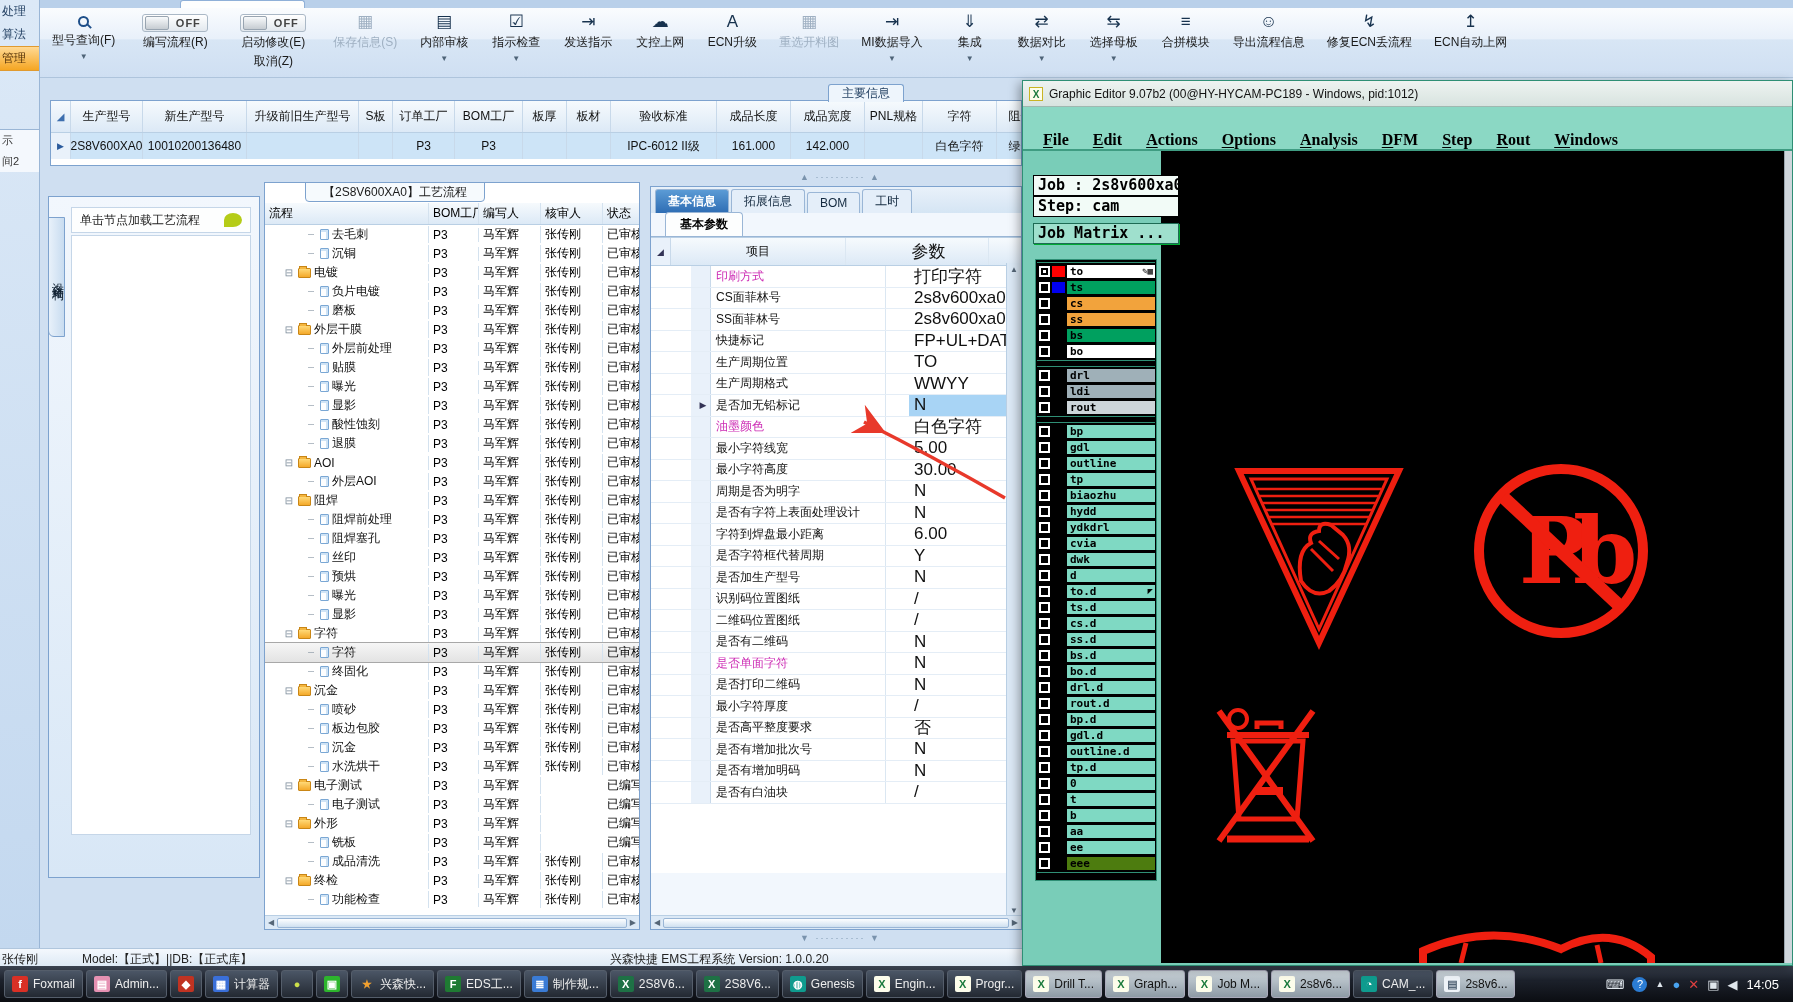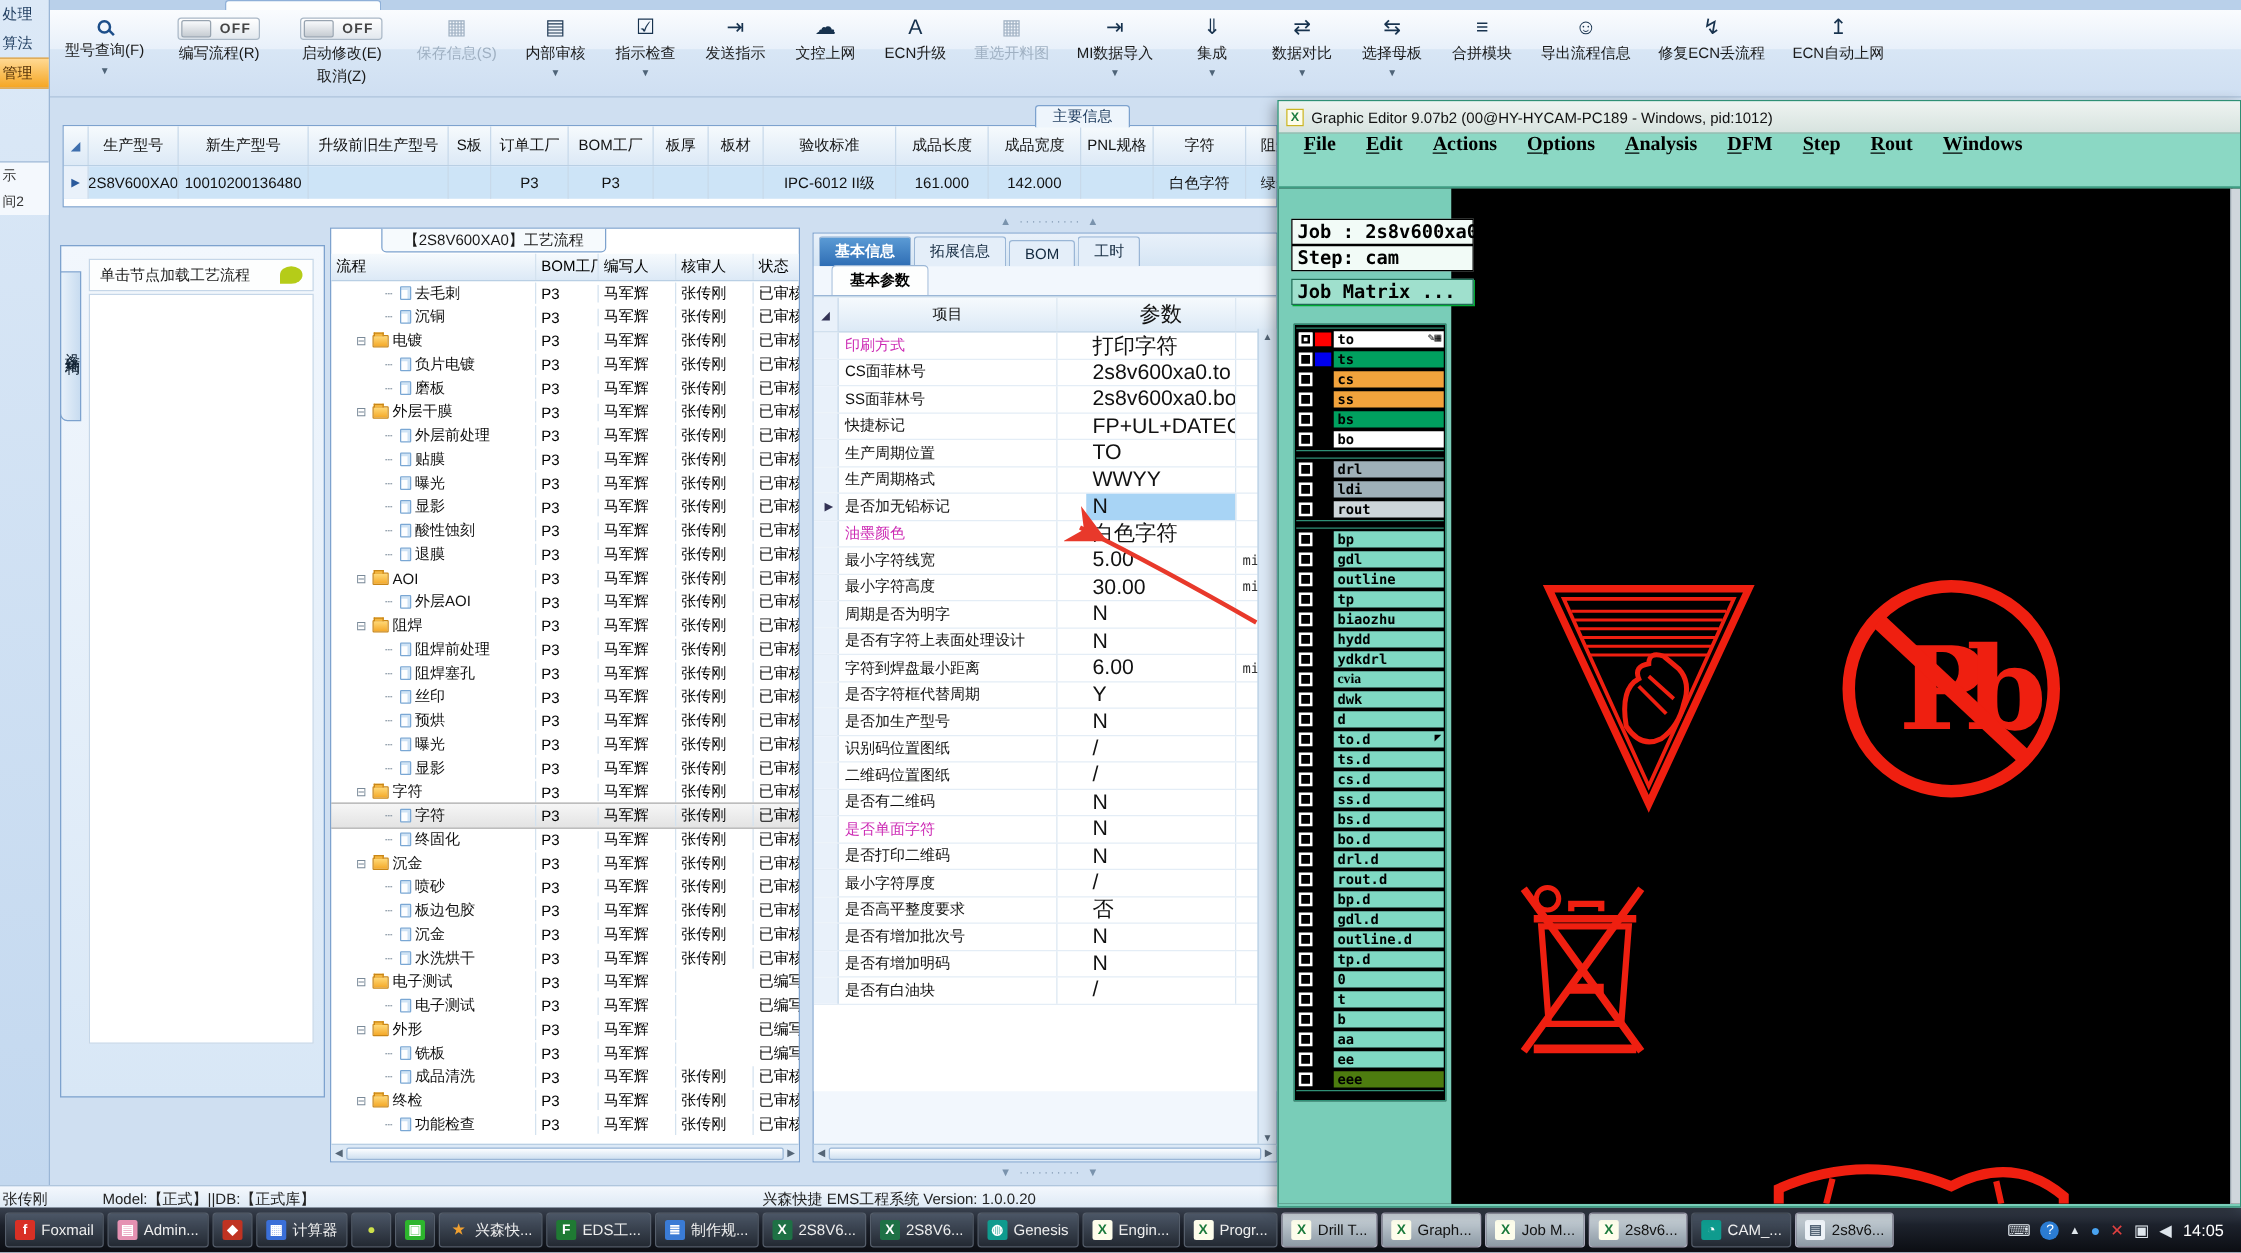--- a/index.html
+++ b/index.html
@@ -68,41 +68,41 @@
   .t-lbl { font-size:12px; color:#111; white-space:nowrap; overflow:hidden; }
 
   #param-panel { left:650px; top:186px; width:372px; height:744px; background:#f2f7fd; }
   .p-tabs { display:flex; height:26px; align-items:flex-end; gap:2px; padding-left:4px; background:linear-gradient(180deg,#e9f1fa,#d5e5f4); }
   .p-tab { padding:3px 12px; font-size:12px; color:#13293f; border:1px solid #9ab6d6; border-bottom:none; border-radius:3px 3px 0 0; background:#e4eef9; cursor:pointer; }
   .p-tab.active { background:linear-gradient(180deg,#5b9bd5,#2e6db4); color:#fff; font-weight:bold; }
   .p-subtab { height:24px; border-bottom:1px solid #9ab6d6; background:#f2f7fd; display:flex; align-items:flex-end; padding-left:14px; }
   .p-subtab span { border:1px solid #9ab6d6; border-bottom:none; border-radius:4px 4px 0 0; background:#fdfefe; padding:3px 14px; font-weight:bold; font-size:12px; }
   #param-grid { background:#fff; border-top:1px solid #b9cfe4; height:636px; overflow:hidden; }
   .p-hrow { display:flex; height:28px; background:linear-gradient(180deg,#f6fafd,#dce9f6); border-bottom:1px solid #b9cfe4; }
-  .p-row { display:flex; height:21.5px; border-bottom:1px solid #e4edf6; }
+  .p-row { display:flex; height:21.5px; border-bottom:1px solid #e4edf6;padding-left:40px; }
   .p-c { flex:none; border-right:1px solid #dbe7f2; font-size:12px; display:flex; align-items:center; padding-left:5px; white-space:nowrap; overflow:hidden; color:#111; }
   .p-mk { width:20px; background:#e9f1fa; border-right:1px solid #c8d9ea; color:#335; justify-content:center; font-size:9px; }
   .p-item { width:175px; } .p-val { width:120px; font-family:Liberation Sans, sans-serif; font-size:17px;margin-left:23px; } .p-unit { width:40px; border-right:none; font-family:"DejaVu Sans Mono",monospace; font-size:11px; color:#333; }
   .p-item.magenta { color:#cc2bb4; }
   .p-val.selected { background:#a8d4f5; }
   .p-hrow .p-c { justify-content:center; padding-left:0; }
   #param-vscroll { position:absolute; right:0; top:76px; width:15px; height:654px; background:#dce9f6; border-left:1px solid #b9cfe4; display:flex; flex-direction:column; justify-content:space-between; align-items:center; font-size:8px; color:#567; padding:2px 0; }
   .hscroll { position:absolute; bottom:0; left:0; right:0; height:14px; background:#dce9f6; border-top:1px solid #b9cfe4; display:flex; justify-content:space-between; align-items:center; font-size:8px; color:#567; padding:0 3px; }
   .hthumb { flex:1; height:10px; margin:0 3px; background:linear-gradient(180deg,#fdfeff,#cfe0f0); border:1px solid #9ab6d6; border-radius:2px; }
   .split-dots { position:absolute; font-size:9px; color:#7a93ad; letter-spacing:2px; }
 
   
   #status-bar { position:absolute; left:0; top:948px; width:1022px; height:18px; background:linear-gradient(180deg,#f4f8fd,#dde9f5); border-top:1px solid #b0c6dd; font-size:12px; color:#222; }
   #status-bar span { position:absolute; top:2px; white-space:nowrap; }
 
   
   #editor { position:absolute; left:1022px; top:80px; width:771px; height:886px; border:1px solid #2f8f75; background:#79cdb8; z-index:5; box-shadow:-3px 3px 10px rgba(0,0,0,.35); }
   #ed-title { height:26px; background:linear-gradient(180deg,#eef3f1,#d7e3df); border-bottom:1px solid #9fb8b0; display:flex; align-items:center; padding-left:6px; gap:6px; font-size:12px; color:#111; }
   .xicon { width:14px; height:14px; background:#fdfdeb; border:1px solid #c9b424; color:#1a7a3c; font-weight:bold; font-size:10px; text-align:center; line-height:13px; }
-  #ed-menu { height:44px; background:#8bd8c4; border-bottom:2px solid #3f9c82; display:flex; align-items:flex-start; gap:24px; padding-left:20px;
+  #ed-menu { height:44px; background:#8bd8c4; border-bottom:2px solid #3f9c82; display:flex; align-items:flex-end; gap:24px; padding-left:20px;
     font-family:"Liberation Serif",serif; font-size:16px; font-weight:bold; color:#000; }
   .menu-item { cursor:pointer; } .menu-item u { text-underline-offset:2px; }
   #ed-body { position:relative; height:812px; background:#000; }
   #ed-left { position:absolute; left:0; top:0; width:138px; height:100%; background:#79cdb8; }
   .ed-box { position:absolute; left:10px; width:146px; height:21px; background:#f2fbf7; border:1px solid #000;
     font-family:"DejaVu Sans Mono",monospace; font-weight:bold; font-size:15px; line-height:19px; padding-left:4px; color:#000; z-index:2; white-space:nowrap; }
   #ed-matrix { background:#9fe0cd; border:1px solid #1d6b54; box-shadow:1px 1px 0 #0a3; cursor:pointer; }
   #layer-list { position:absolute; left:12px; top:108px; width:122px; background:#000; border:1px solid #2f8f75; padding:2px 1px; z-index:2; }
   .l-group { margin-bottom:5px; border:1px solid #2f8f75; border-left:none; border-right:none; }
   .l-row { display:flex; align-items:center; height:15px; margin:1px 0; }
@@ -1016,21 +1016,21 @@
             <span class="l-name" style="background: rgb(127, 217, 195);">hydd</span>
           </div>
           <div class="l-row">
             <span class="l-chk"></span>
             <span class="l-chip"></span>
             <span class="l-name" style="background: rgb(127, 217, 195);">ydkdrl</span>
           </div>
           <div class="l-row">
             <span class="l-chk"></span>
             <span class="l-chip"></span>
-            <span class="l-name" style="background: rgb(127, 217, 195); font-family: Liberation Serif, serif;">cvia</span>
+            <span class="l-name" style="background: rgb(127, 217, 195);">cvia</span>
           </div>
           <div class="l-row">
             <span class="l-chk"></span>
             <span class="l-chip"></span>
             <span class="l-name" style="background: rgb(127, 217, 195);">dwk</span>
           </div>
           <div class="l-row">
             <span class="l-chk"></span>
             <span class="l-chip"></span>
             <span class="l-name" style="background: rgb(127, 217, 195);">d</span>

